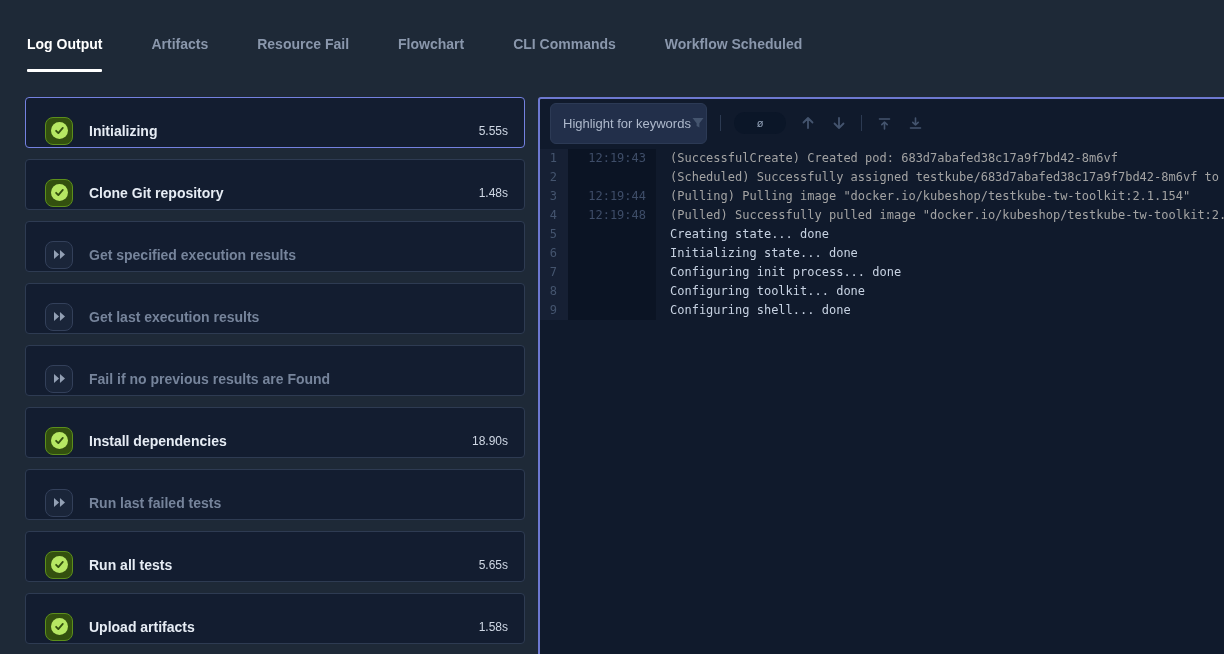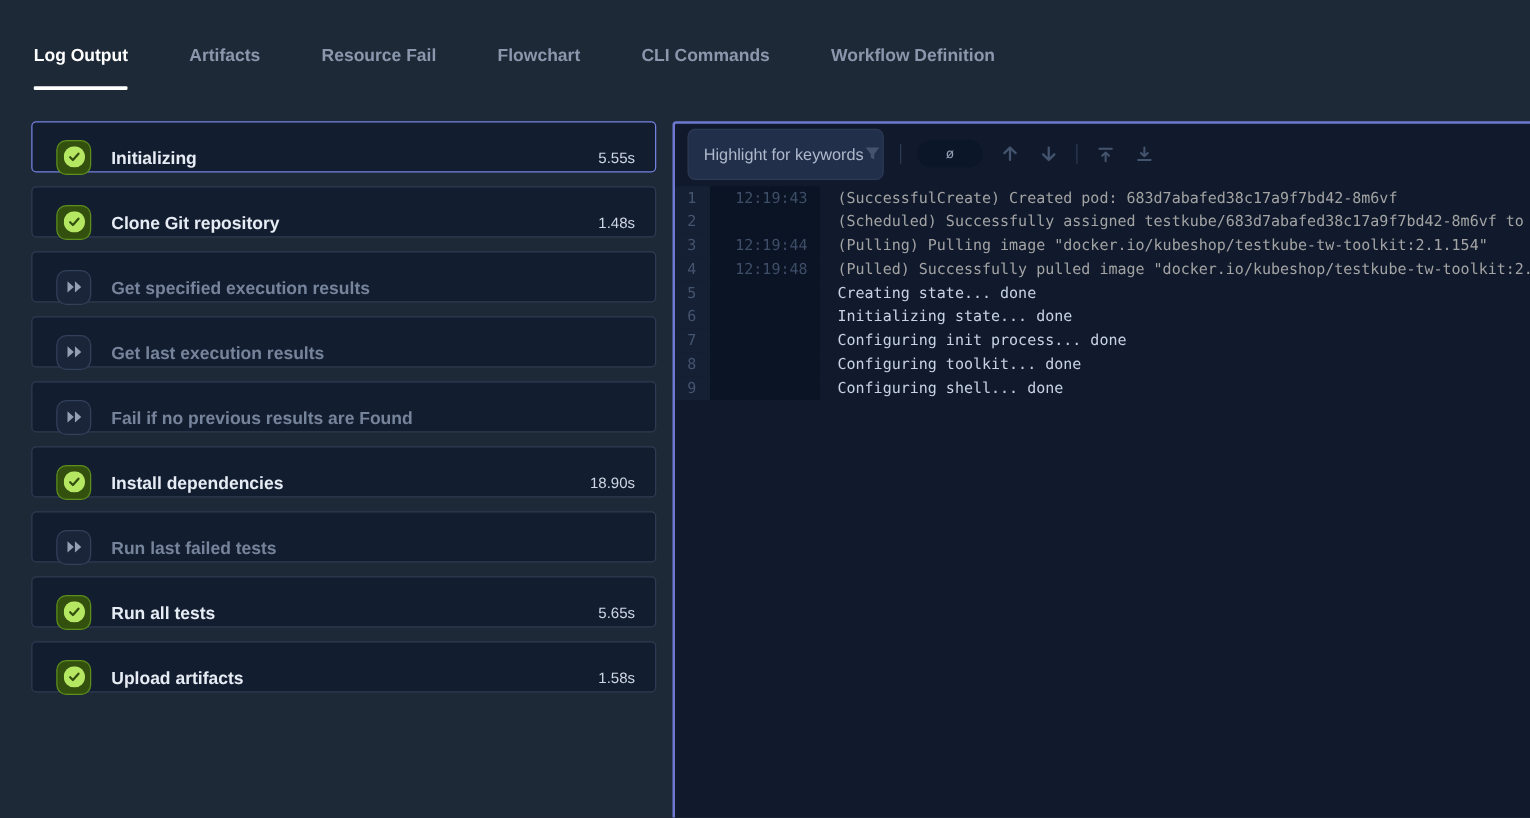--- a/index.html
+++ b/index.html
@@ -23,21 +23,21 @@
   .tab.active { color:#ffffff; }
   .tab .underline {
     display:none; position:absolute; left:0; right:0; bottom:0;
     height:3px; background:#ffffff; border-radius:1px;
   }
   .tab.active .underline { display:block; }
 
   
   .steps { position:absolute; left:25px; top:97px; width:500px; }
   .step {
-    height:41px; margin-bottom:11px; border-radius:4px;
+    height:51px; margin-bottom:11px; border-radius:4px;
     background:#131d30; border:1px solid #2e3b52;
     display:flex; align-items:center; padding:16px 16px 0 19px; cursor:pointer;
   }
   .step.selected { border:1px solid #7481e0; }
   .step .title { flex:1; margin-left:16px; font-size:14px; font-weight:700; color:#e6ecf4; }
   .step.skipped .title { color:#76849b; }
   .step .time { font-size:12px; color:#cfd7e4; }
 
   .status-icon {
     width:28px; height:28px; border-radius:8px; flex:none;
@@ -89,21 +89,21 @@
 <body>
 
 <div class="page">
 
   <div class="tab-bar">
       <div class="tab active"><span>Log Output</span><span class="underline"></span></div>
       <div class="tab"><span>Artifacts</span></div>
       <div class="tab"><span>Resource Fail</span></div>
       <div class="tab"><span>Flowchart</span></div>
       <div class="tab"><span>CLI Commands</span></div>
-      <div class="tab"><span>Workflow Definition</span></div>
+      <div class="tab"><span>Workflow Scheduled</span></div>
     </div>
 
   <div class="steps">
       <div class="step passed selected">
         <span class="status-icon passed">
           <svg width="17" height="17" viewBox="0 0 16 16">
             <circle cx="8" cy="8" r="8" fill="#b6e763"></circle>
             <path d="M4.8 8.3l2.1 2.1 4.2-4.8" stroke="#33500f" stroke-width="1.7" fill="none" stroke-linecap="round" stroke-linejoin="round"></path>
           </svg>
         </span>

